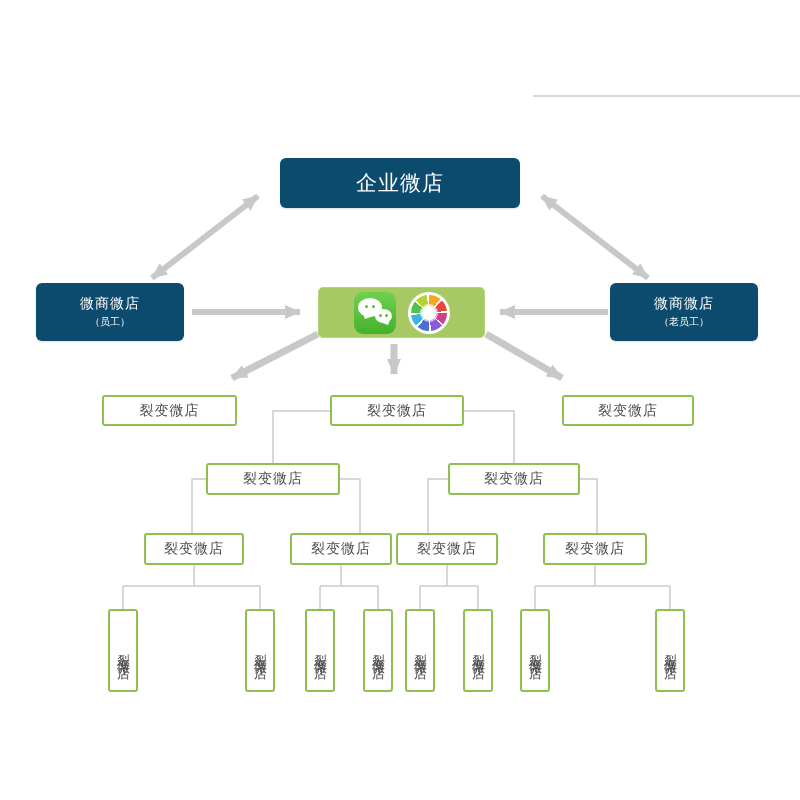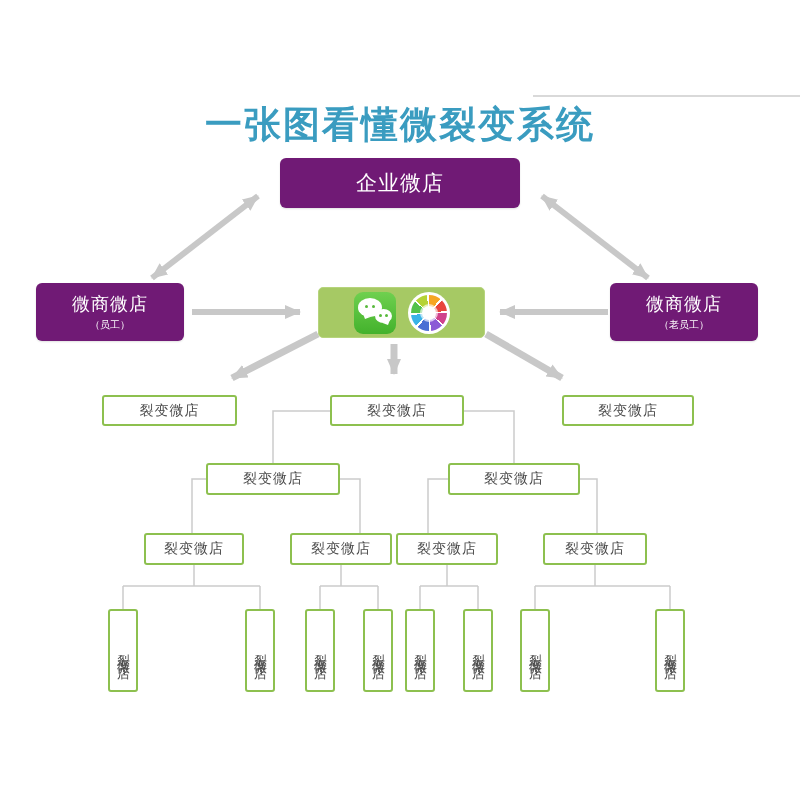--- a/index.html
+++ b/index.html
@@ -7,28 +7,28 @@
     position:relative;width:800px;height:800px;background:#ffffff;overflow:hidden;
     font-family:"DejaVu Sans","Liberation Sans",sans-serif;
   }
   .abs{position:absolute;}
   #title{
     left:0;right:0;top:100px;text-align:center;
     font-size:37px;font-weight:bold;color:#3a9cc0;letter-spacing:2px;
   }
   #top-rule{left:533px;top:95px;width:267px;height:2px;background:#d9d9d9;}
   .teal{
-    background:#701a75;color:#ffffff;border-radius:6px;
+    background:#0c4a6e;color:#ffffff;border-radius:6px;
     display:flex;flex-direction:column;align-items:center;justify-content:center;
     box-shadow:0 1px 2px rgba(0,0,0,0.12);
   }
   #enterprise{left:280px;top:158px;width:240px;height:50px;font-size:21px;letter-spacing:2px;}
   #merchant-left{left:36px;top:283px;width:148px;height:58px;}
   #merchant-right{left:610px;top:283px;width:148px;height:58px;}
-  .teal .main{font-size:18px;letter-spacing:1px;}
+  .teal .main{font-size:14px;letter-spacing:1px;}
   .teal .sub{font-size:10px;margin-top:2px;}
   #hub{
     left:318px;top:287px;width:167px;height:51px;background:#a6c964;
     border:1px solid #b6d47c;border-radius:5px;box-sizing:border-box;
     display:flex;align-items:center;justify-content:center;gap:12px;
   }
   .wechat{
     width:42px;height:42px;border-radius:9px;position:relative;
     background:linear-gradient(180deg,#6fd04f,#43b22c);
   }
@@ -104,21 +104,20 @@
     <path d="M448,479 H428 V533" fill="none" stroke="#cbcbcb" stroke-width="1.5"></path>
     <path d="M580,479 H597 V533" fill="none" stroke="#cbcbcb" stroke-width="1.5"></path>
 
     <path d="M194,565 V586 M123,586 H260 M123,586 V609 M260,586 V609" fill="none" stroke="#cbcbcb" stroke-width="1.5"></path>
     <path d="M341,565 V586 M320,586 H378 M320,586 V609 M378,586 V609" fill="none" stroke="#cbcbcb" stroke-width="1.5"></path>
     <path d="M447,565 V586 M420,586 H478 M420,586 V609 M478,586 V609" fill="none" stroke="#cbcbcb" stroke-width="1.5"></path>
     <path d="M595,565 V586 M535,586 H670 M535,586 V609 M670,586 V609" fill="none" stroke="#cbcbcb" stroke-width="1.5"></path>
   </svg>
 
   <div id="top-rule" class="abs"></div>
-  <div id="title" class="abs">一张图看懂微裂变系统</div>
 
   <div id="enterprise" class="abs teal">
     <span class="main" style="font-size:21px;">企业微店</span>
   </div>
 
   <div id="merchant-left" class="abs teal">
     <span class="main">微商微店</span>
     <span class="sub">（员工）</span>
   </div>
 

